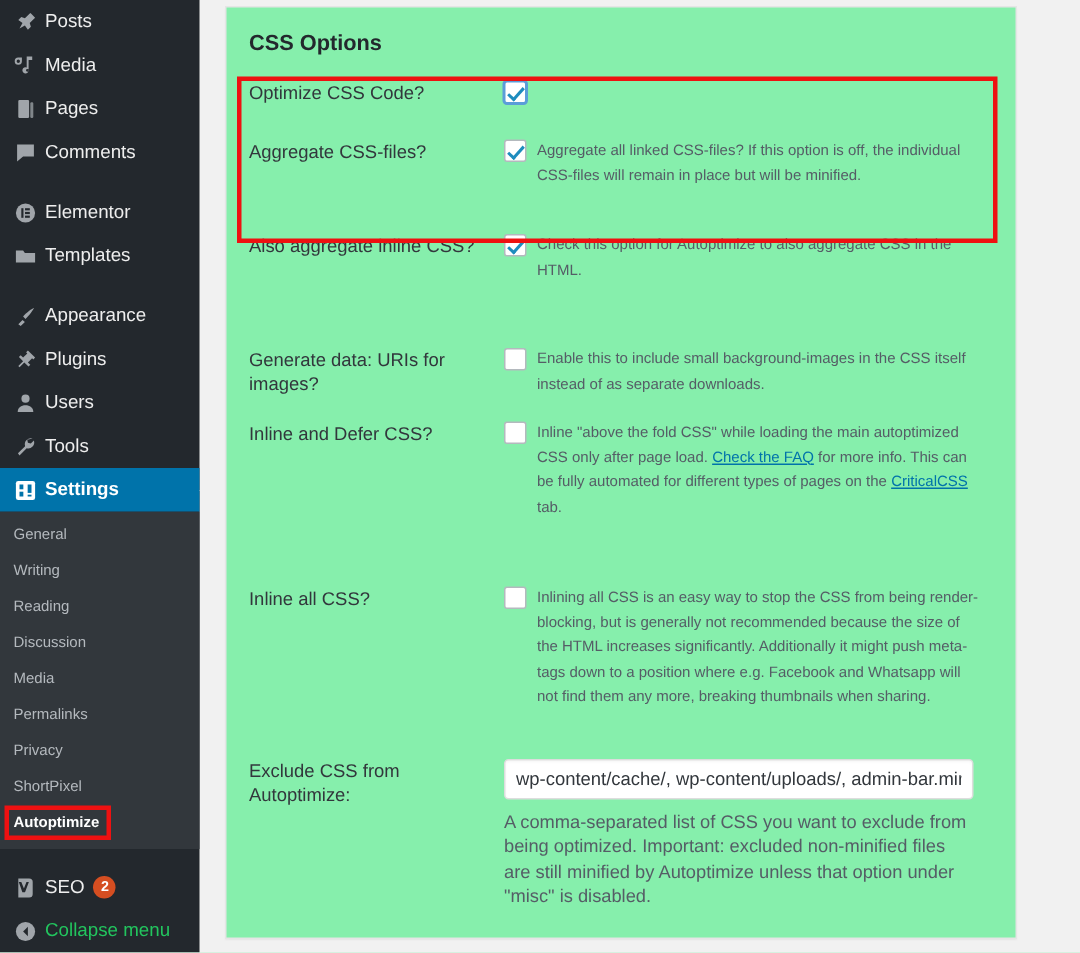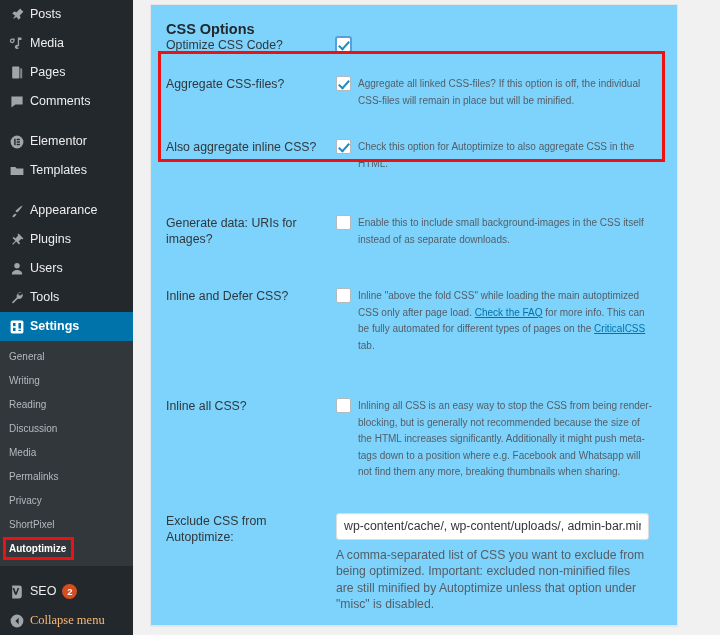--- a/index.html
+++ b/index.html
@@ -77,28 +77,28 @@
     display: inline-flex; align-items: center; justify-content: center;
     min-width: 15px; height: 15px;
     margin-left: 6px;
     border-radius: 50%;
     background: #d54e21;
     color: #fff;
     font-size: 9.5px; font-weight: bold;
     padding: 0 3px;
   }
   #collapse { color: #a0a5aa; }
-  #collapse .mi-label { color: #fdba74; font-family: Liberation Serif, serif; }
+  #collapse .mi-label { color: #22c55e; }
 
   
   #panel {
     position: absolute;
     left: 150px; top: 4px;
     width: 528px; height: 622px;
-    background: #7dd3fc;
+    background: #86efac;
     border: 1px solid #e5e5e5;
     box-shadow: 0 1px 1px rgba(0,0,0,.04);
     overflow: hidden;
   }
   #panel-title {
     font-size: 14.5px; font-weight: bold;
     color: #23282d;
     padding: 16px 0 0 15px;
   }
 
@@ -337,21 +337,21 @@
   </div>
 
   <div id="panel">
 
     <div id="panel-title">CSS Options</div>
 
     <div id="redbox"></div>
 
     <div class="form-table">
 
-      <div class="form-row" style="">
+      <div class="form-row" style="margin-top:17px;">
         <div class="row-label">Optimize CSS Code?</div>
         <div class="row-field">
           <div class="cb checked focused"></div>
         </div>
       </div>
 
       <div class="form-row" style="margin-top:23px;">
         <div class="row-label">Aggregate CSS-files?</div>
         <div class="row-field">
           <div class="cb checked"></div>
@@ -368,21 +368,21 @@
       </div>
 
       <div class="form-row" style="margin-top:43px;">
         <div class="row-label">Generate data: URIs for images?</div>
         <div class="row-field">
           <div class="cb"></div>
           <div class="row-desc">Enable this to include small background-images in the CSS itself instead of as separate downloads.</div>
         </div>
       </div>
 
-      <div class="form-row" style="margin-top:40px;">
+      <div class="form-row" style="margin-top:16px;">
         <div class="row-label">Inline and Defer CSS?</div>
         <div class="row-field">
           <div class="cb"></div>
           <div class="row-desc"><span>Inline "above the fold CSS" while loading the main autoptimized CSS only after page load. </span><a href="#">Check the FAQ</a><span> for more info. This can be fully automated for different types of pages on the </span><a href="#">CriticalCSS</a><span> tab.</span></div>
         </div>
       </div>
 
       <div class="form-row" style="margin-top:44px;">
         <div class="row-label">Inline all CSS?</div>
         <div class="row-field">

